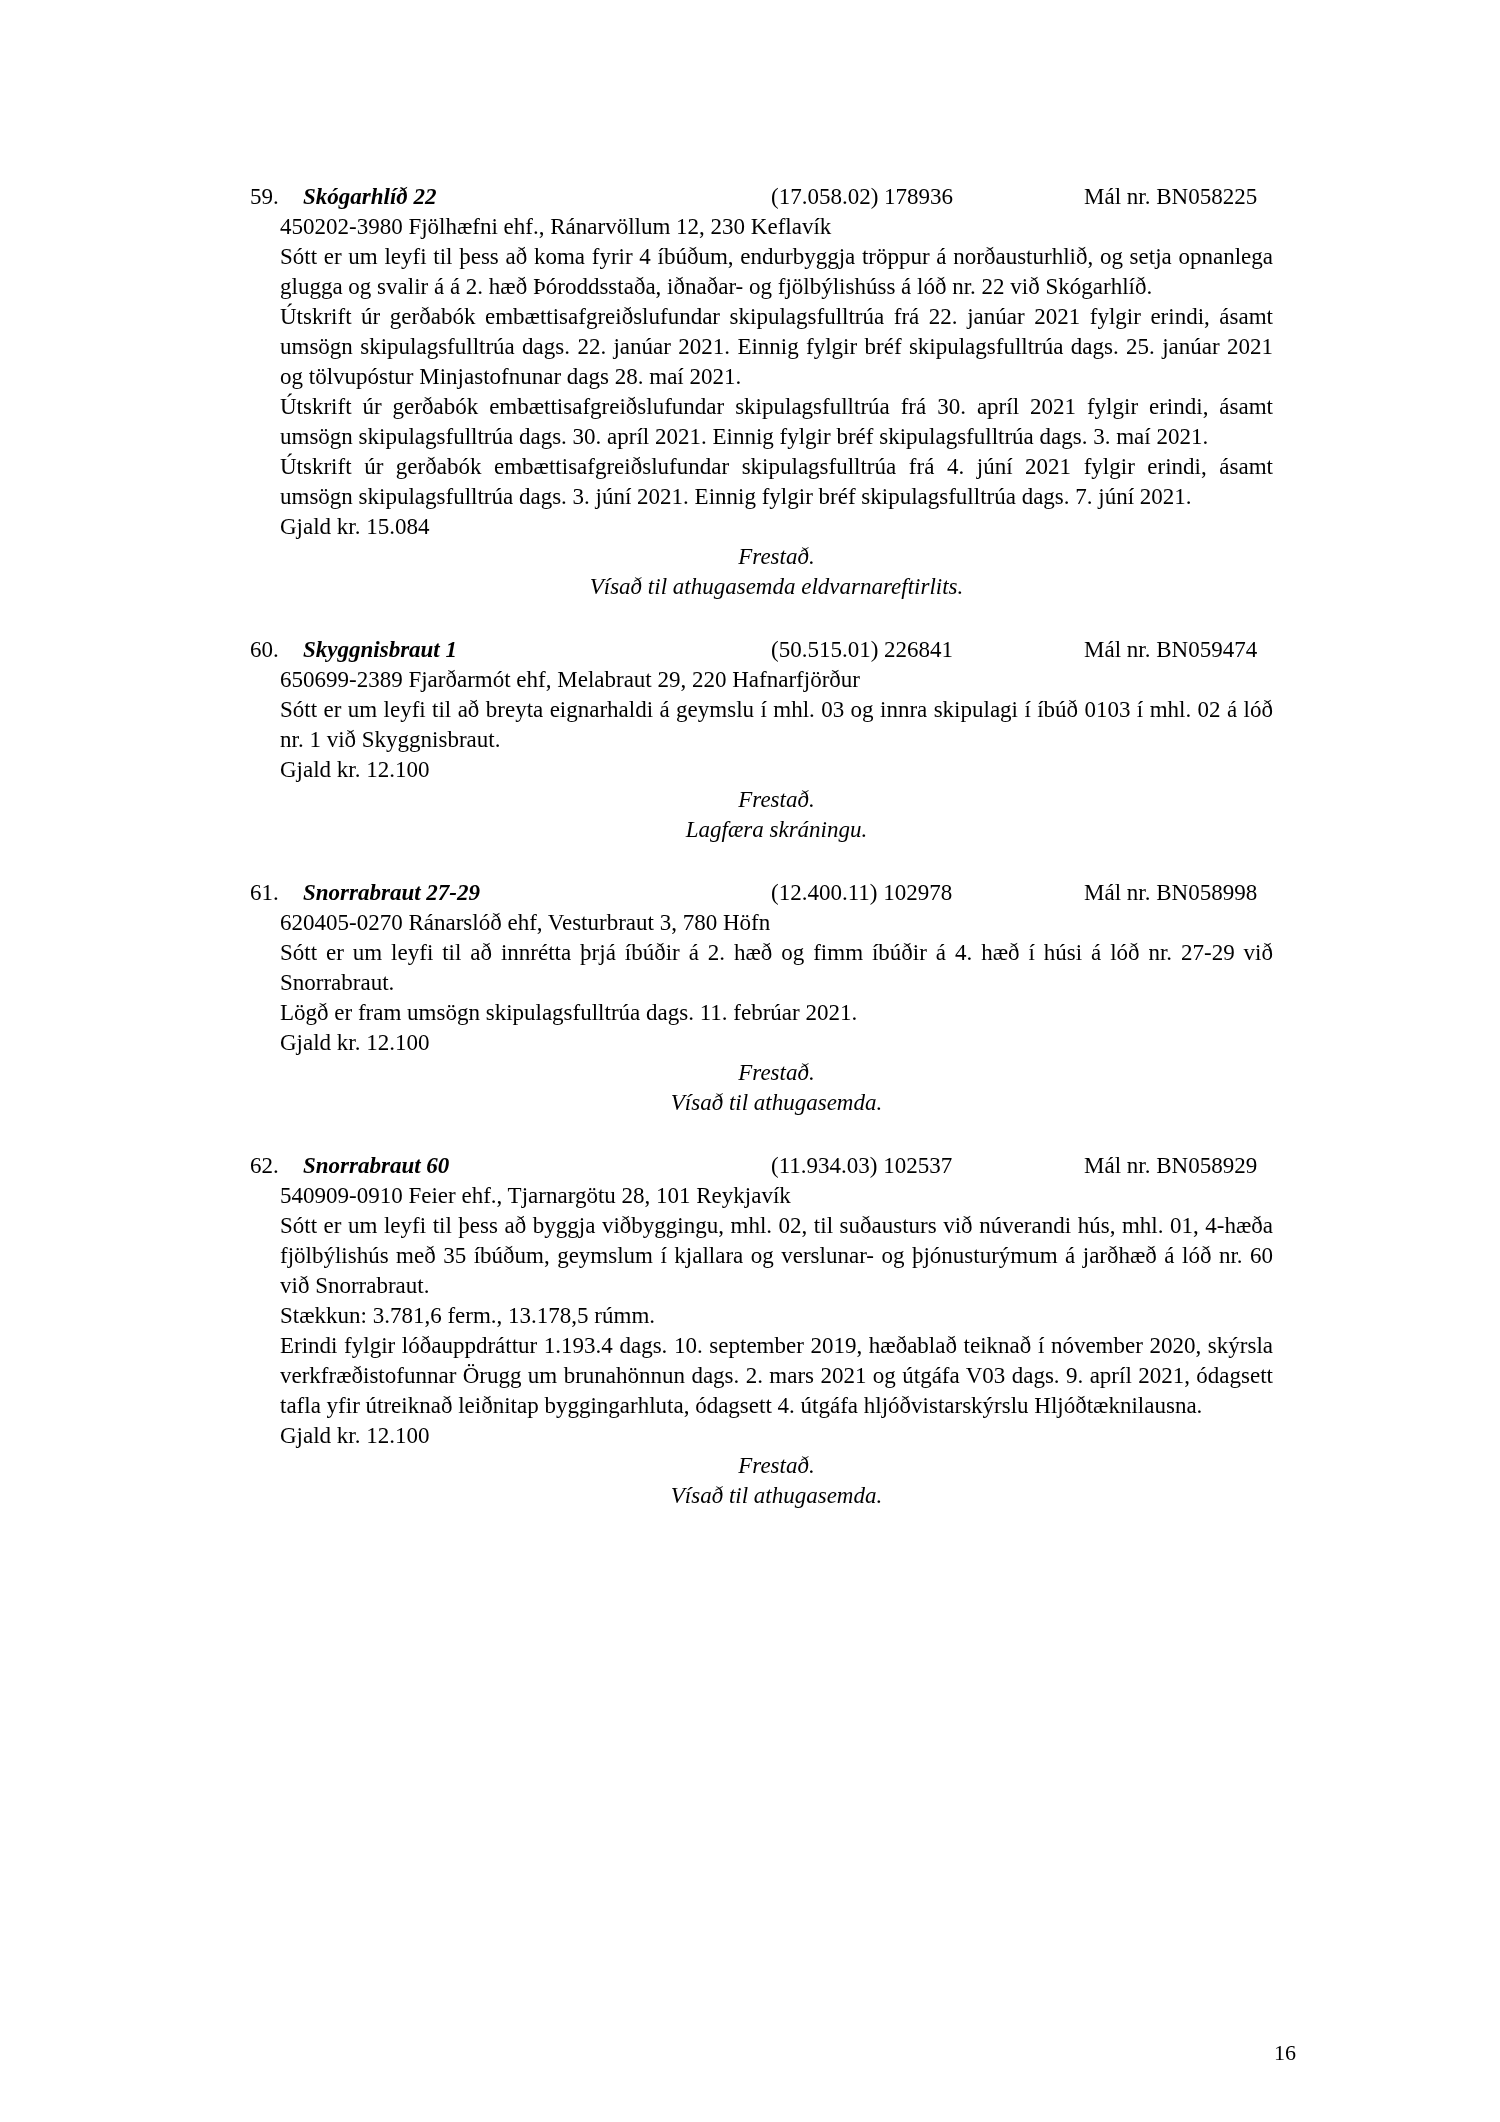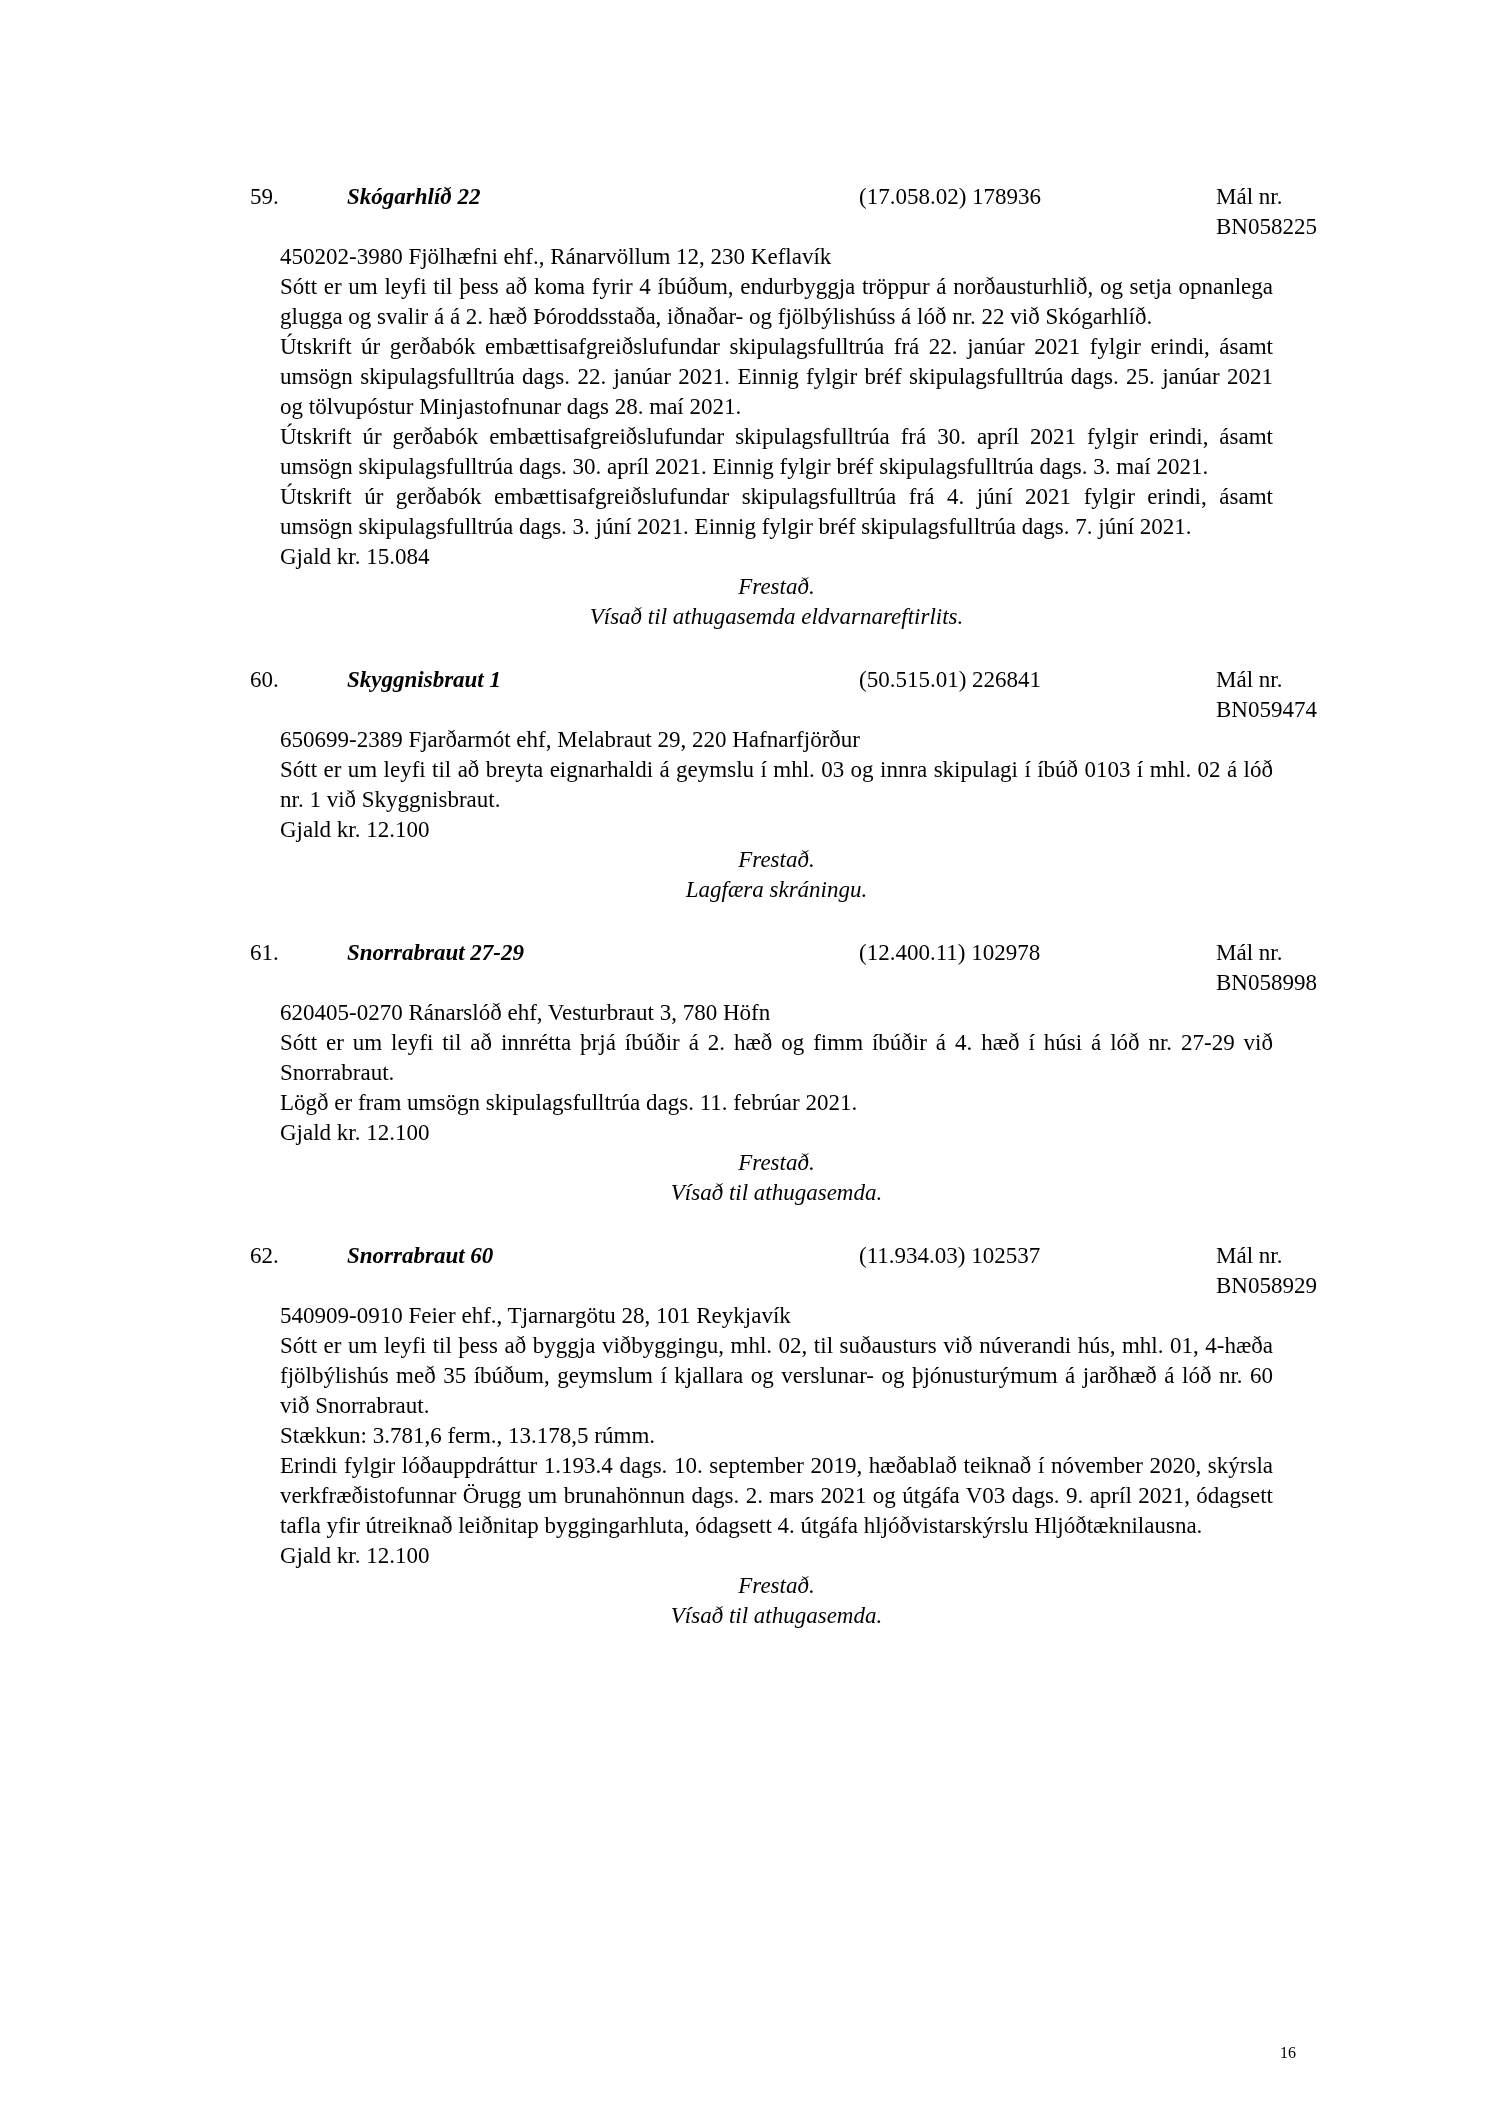--- a/index.html
+++ b/index.html
@@ -20,35 +20,34 @@
     left: 250px;
     top: 182px;
     width: 1046px;
   }
   .item { margin-bottom: 33px; }
   .item:last-child { margin-bottom: 0; }
   .item-header {
     display: grid;
     grid-template-columns: 53px 468px 313px 1fr;
     align-items: baseline;
-    gap: 44px;
   }
   .item-index { }
   .item-address { font-weight: bold; font-style: italic; }
   .item-code { }
   .item-case { }
   .item-body { margin-left: 30px; width: 993px; }
   .para { text-align: justify; }
   .fee { text-align: left; }
   .decision { font-style: italic; text-align: center; }
   .page-number {
     position: absolute;
     top: 2038px;
     right: 204px;
-    font-size: 16px;
+    font-size: 22px;
   }
 </style>
 </head>
 <body>
 
 <div class="page">
   <div class="content">
   <section class="item">
     <div class="item-header">
       <span class="item-index">59.</span>

